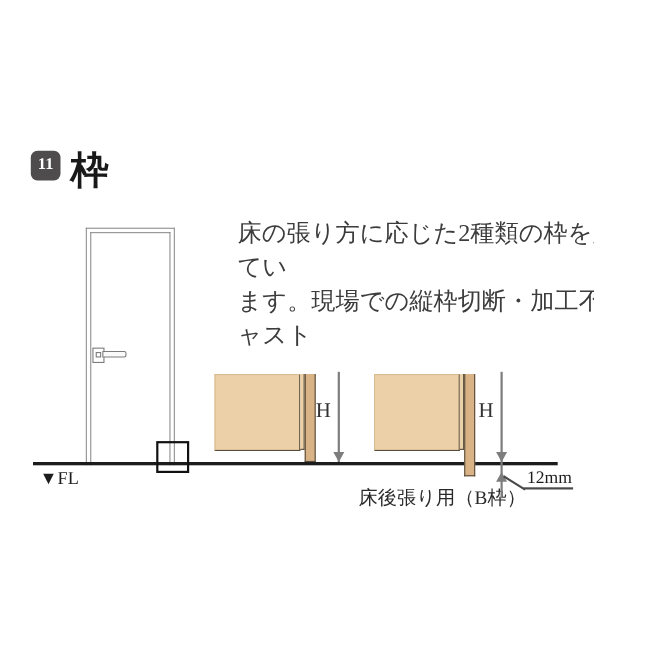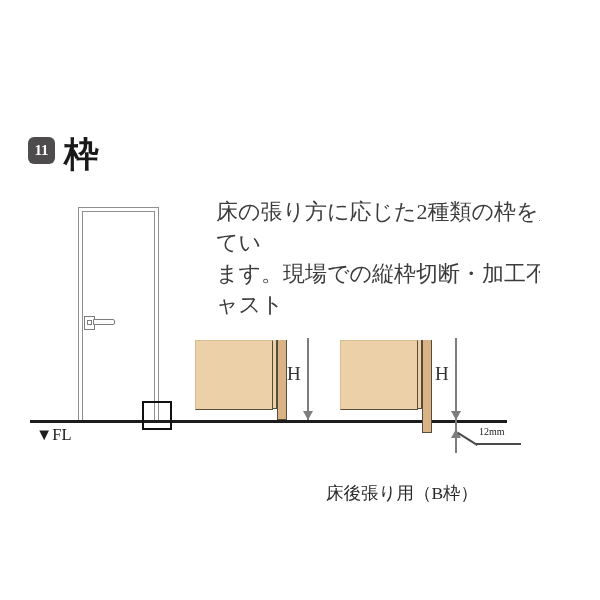--- a/index.html
+++ b/index.html
@@ -124,26 +124,26 @@
   #h-label-b { left: 435px; }
   #leader-diag {
     left: 458px; top: 432px; width: 23px; height: 1.5px;
     background: #4a4a4a; transform: rotate(32deg); transform-origin: left center;
     z-index: 4;
   }
   #leader-underline {
     left: 476px; top: 443px; width: 45px; height: 1.5px;
     background: #4a4a4a; z-index: 4;
   }
-  #dim-12mm { left: 479px; top: 426px; font-size: 10px; color: #1d1d1d; z-index: 4; }
+  #dim-12mm { left: 479px; top: 426px; font-size: 16px; color: #1d1d1d; z-index: 4; }
 
   
   .caption { top: 440px; font-size: 17.5px; color: #2a2a2a; letter-spacing: 0px; }
   #caption-a { left: 189px; }
-  #caption-b { left: 326px; margin-top: 41px; }
+  #caption-b { left: 326px; }
 </style>
 </head>
 <body>
 
 <div id="page" style="--page-bg: #ffffff; --badge-bg: #4e4c4c; --text: #3c3c3c; --wall-fill: #ecd0a7; --frame-fill: #d9b285; --wood-edge: #564c3c; --floor: #1c1c1c; --dim: #7d7d7d;">
 
   <div class="abs" id="badge">
     <span>11</span>
   </div>
   <div class="abs" id="title">枠</div>

